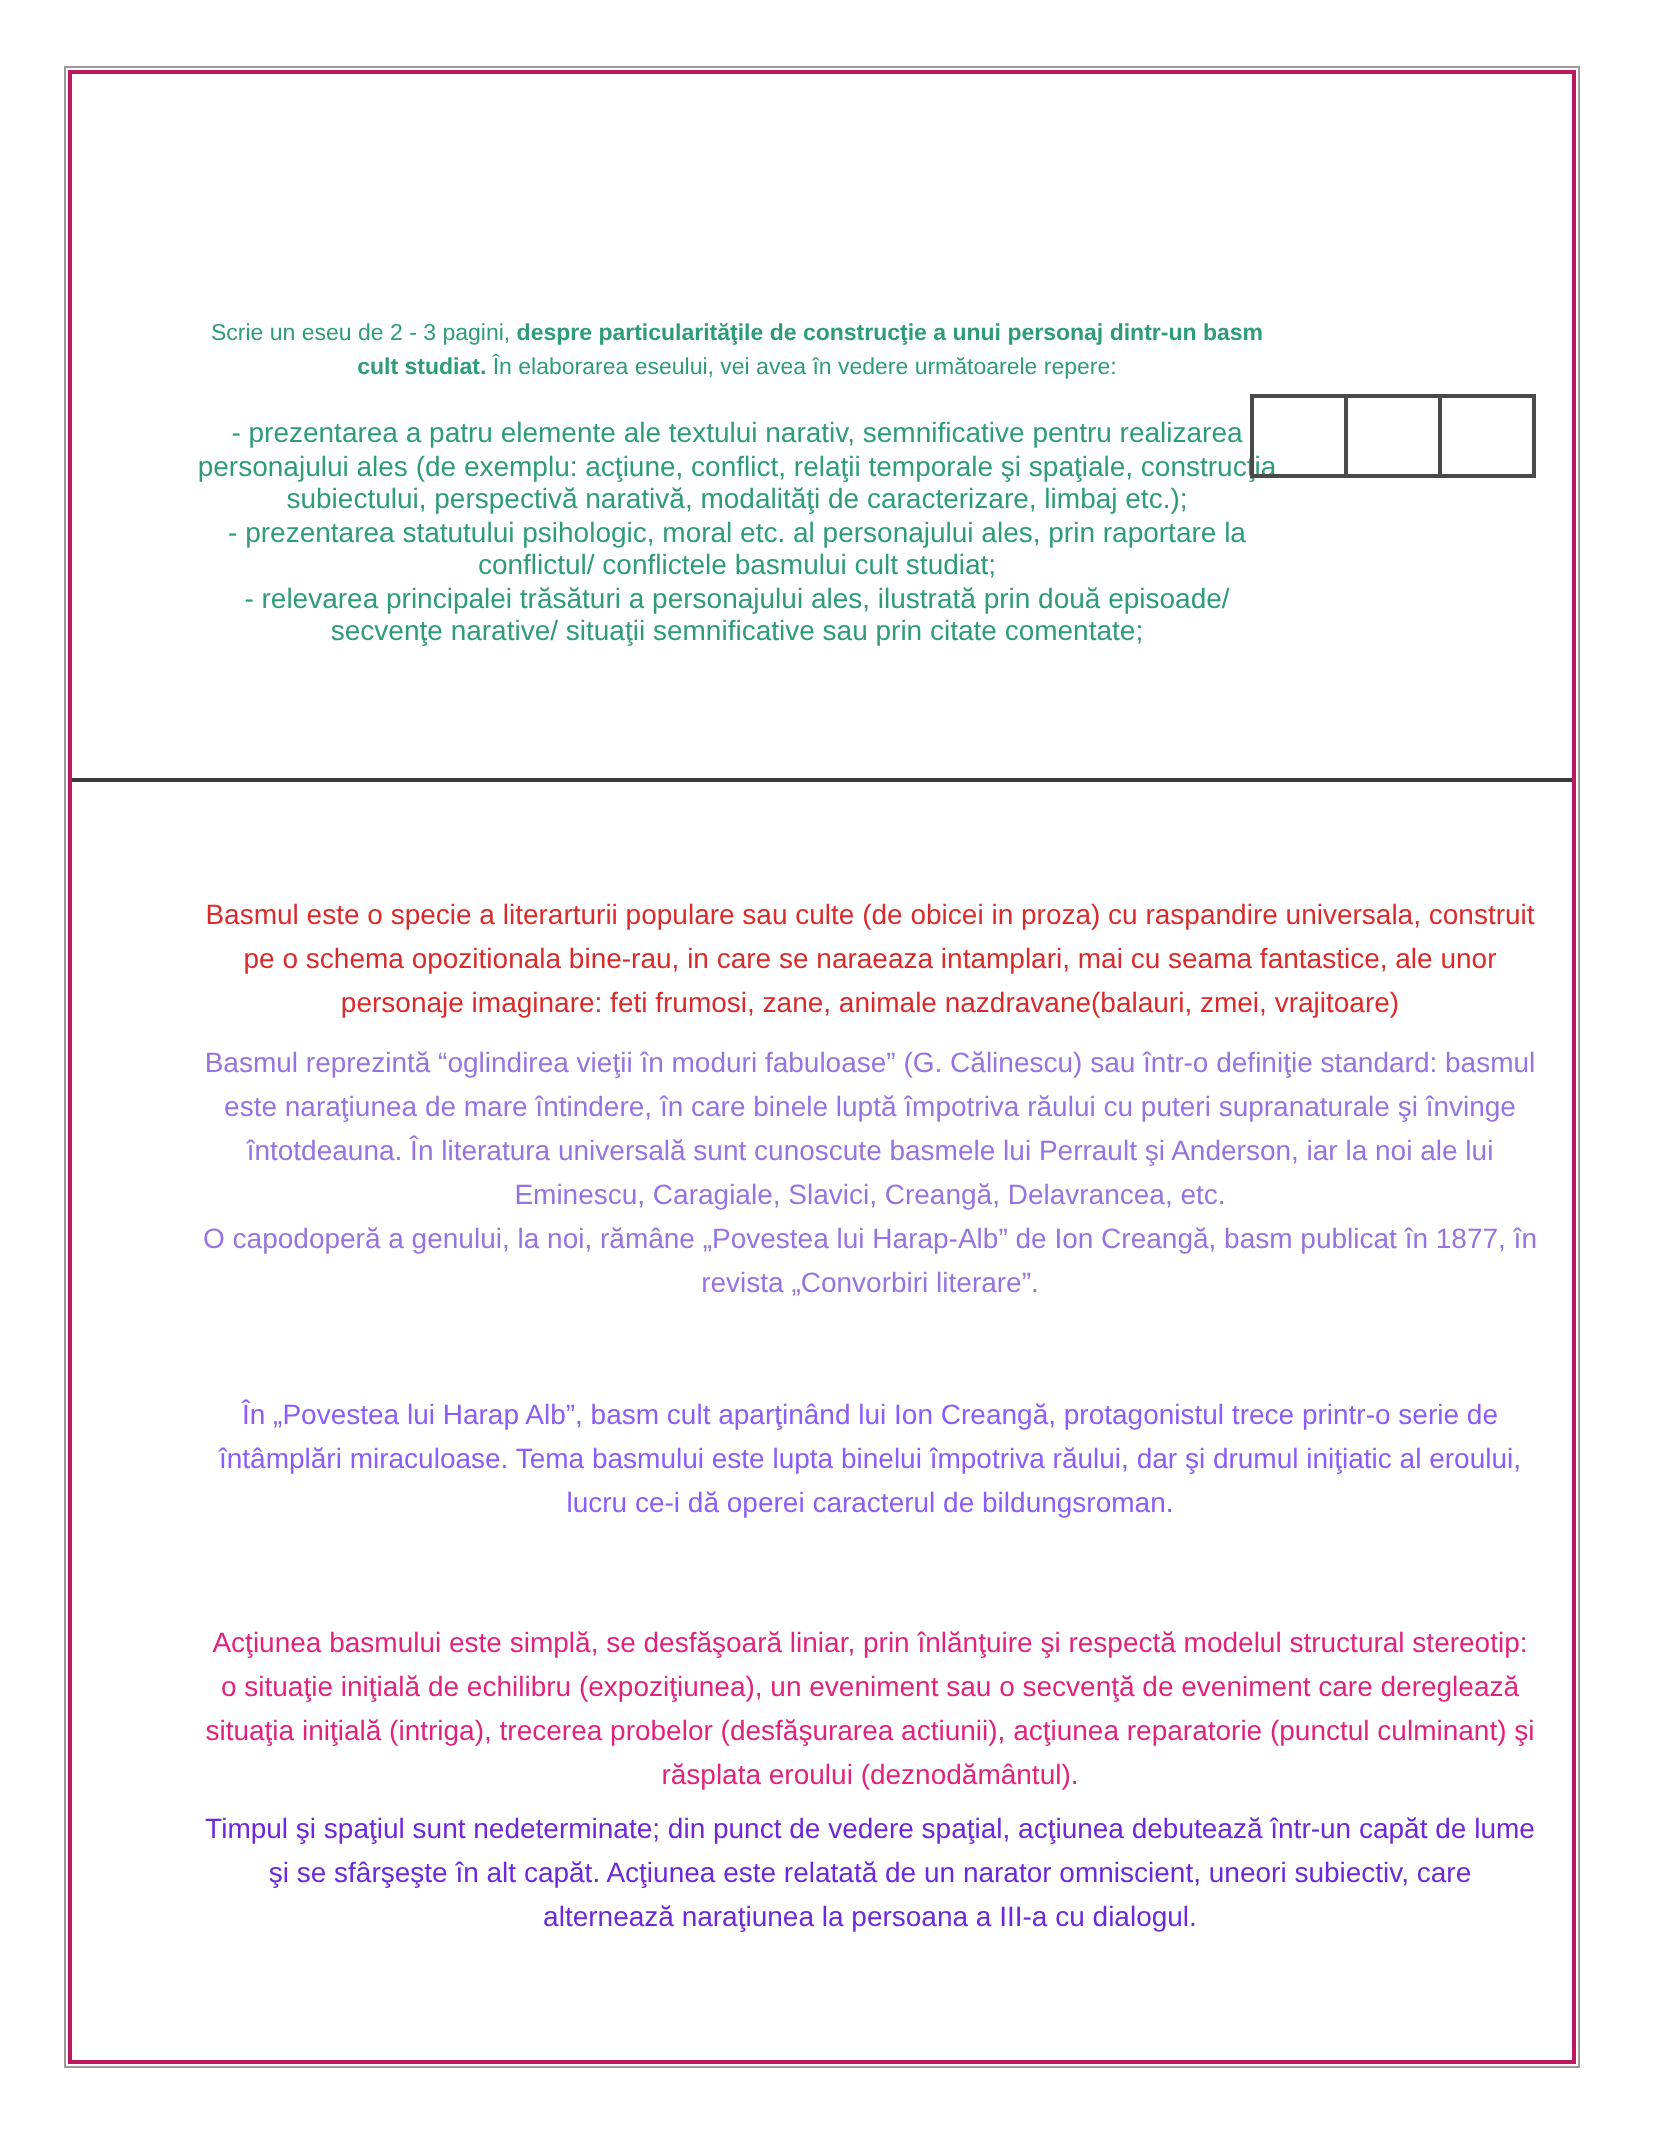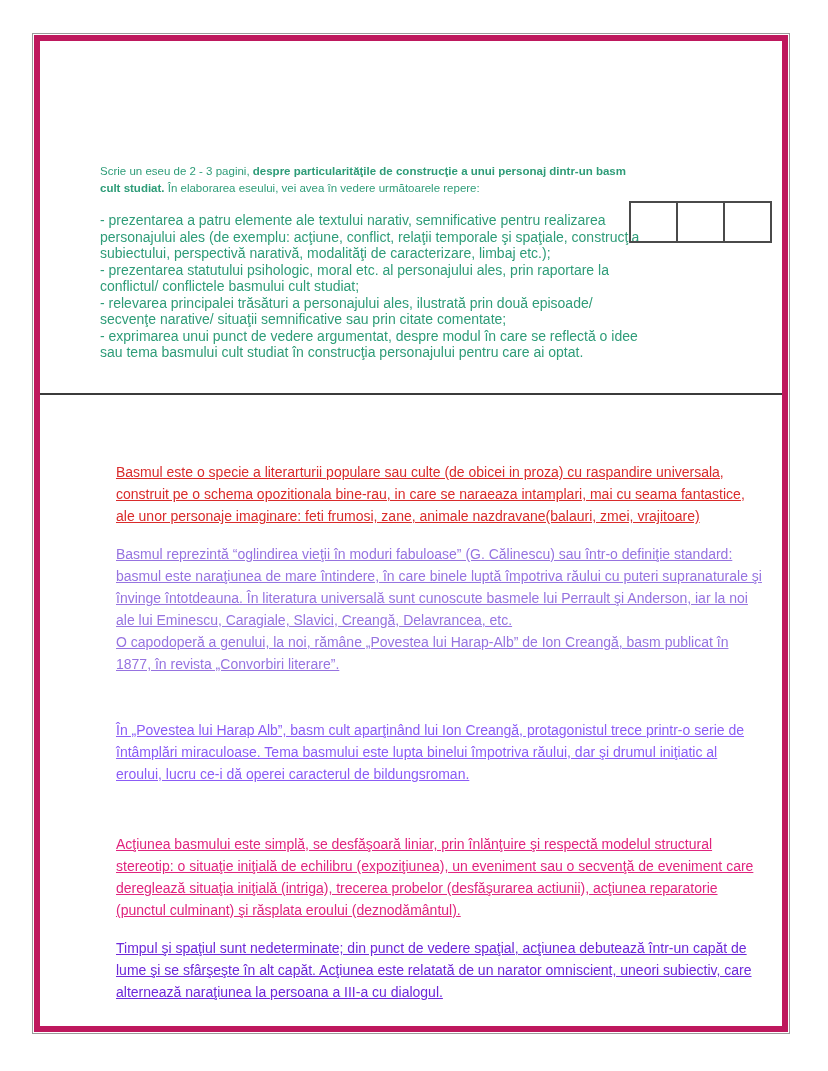--- a/index.html
+++ b/index.html
@@ -5,59 +5,58 @@
   html, body { margin:0; padding:0; }
   body {
     width:828px; height:1071px; background:#ffffff; position:relative;
     font-family:"Liberation Sans", sans-serif; overflow:hidden;
   }
   .frame-outer {
     position:absolute; left:32px; top:33px; width:758px; height:1001px;
     border:1px solid #9a9a9a; box-sizing:border-box; background:#ffffff;
   }
   .frame-inner {
-    position:absolute; inset:1px; border:6px solid #be185d; box-sizing:border-box;
+    position:absolute; inset:1px; border:2px solid #be185d; box-sizing:border-box;text-align:center;
   }
   .content { position:absolute; inset:0; }
 
   
   .top-section { position:relative; height:352px; }
   .instructions { position:absolute; left:60px; top:122px; width:545px; }
   .intro { margin:0 0 16px 0; font-size:11.5px; line-height:16.5px; }
   .intro strong { font-weight:700; }
   .bullets p { margin:0; font-size:14px; line-height:16.5px; }
 
   .score-table { position:absolute; left:589px; top:160px; border-collapse:collapse; }
   .score-table td { width:45px; height:38px; border:2px solid #4a4a4a; padding:0; }
 
   .divider { height:2px; background:#3b3b3b; border:none; margin:0; width:100%; }
 
   
   .body-section { padding:50px 0 0 60px; width:678px; }
-  .para { margin:16px; font-size:14px; line-height:22px; white-space:pre-line;text-decoration:underline; }
+  .para { margin:5px; font-size:14px; line-height:22px; white-space:pre-line; }
   .gap-sm { margin-bottom:8px; }
   .gap-lg { margin-bottom:44px; }
   .gap-xl { margin-bottom:48px; }
 </style>
 </head>
 <body>
 
 <div class="frame-outer">
   <div class="frame-inner">
     <div class="content">
 
       <section class="top-section">
 
         <div class="instructions" style="color: rgb(46, 156, 120);">
           <p class="intro"><span>Scrie un eseu de 2 - 3 pagini, </span><strong>despre particularităţile de construcţie a unui personaj dintr-un basm cult studiat.</strong><span> În elaborarea eseului, vei avea în vedere următoarele repere:</span></p>
           <div class="bullets">
             <p>- prezentarea a patru elemente ale textului narativ, semnificative pentru realizarea personajului ales (de exemplu: acţiune, conflict, relaţii temporale şi spaţiale, construcţia subiectului, perspectivă narativă, modalităţi de caracterizare, limbaj etc.);</p>
             <p>- prezentarea statutului psihologic, moral etc. al personajului ales, prin raportare la conflictul/ conflictele basmului cult studiat;</p>
             <p>- relevarea principalei trăsături a personajului ales, ilustrată prin două episoade/ secvenţe narative/ situaţii semnificative sau prin citate comentate;</p>
-            <p>- exprimarea unui punct de vedere argumentat, despre modul în care se reflectă o idee sau tema basmului cult studiat în construcţia personajului pentru care ai optat.</p>
           </div>
         </div>
 
         <table class="score-table">
           <tbody>
               <tr>
             <td></td>
             <td></td>
             <td></td>
           </tr>

